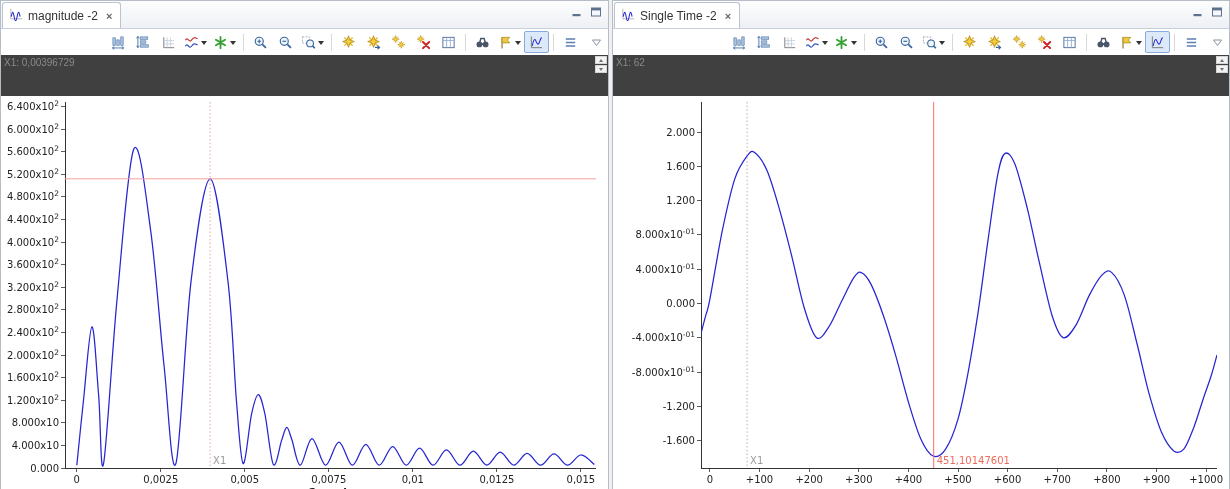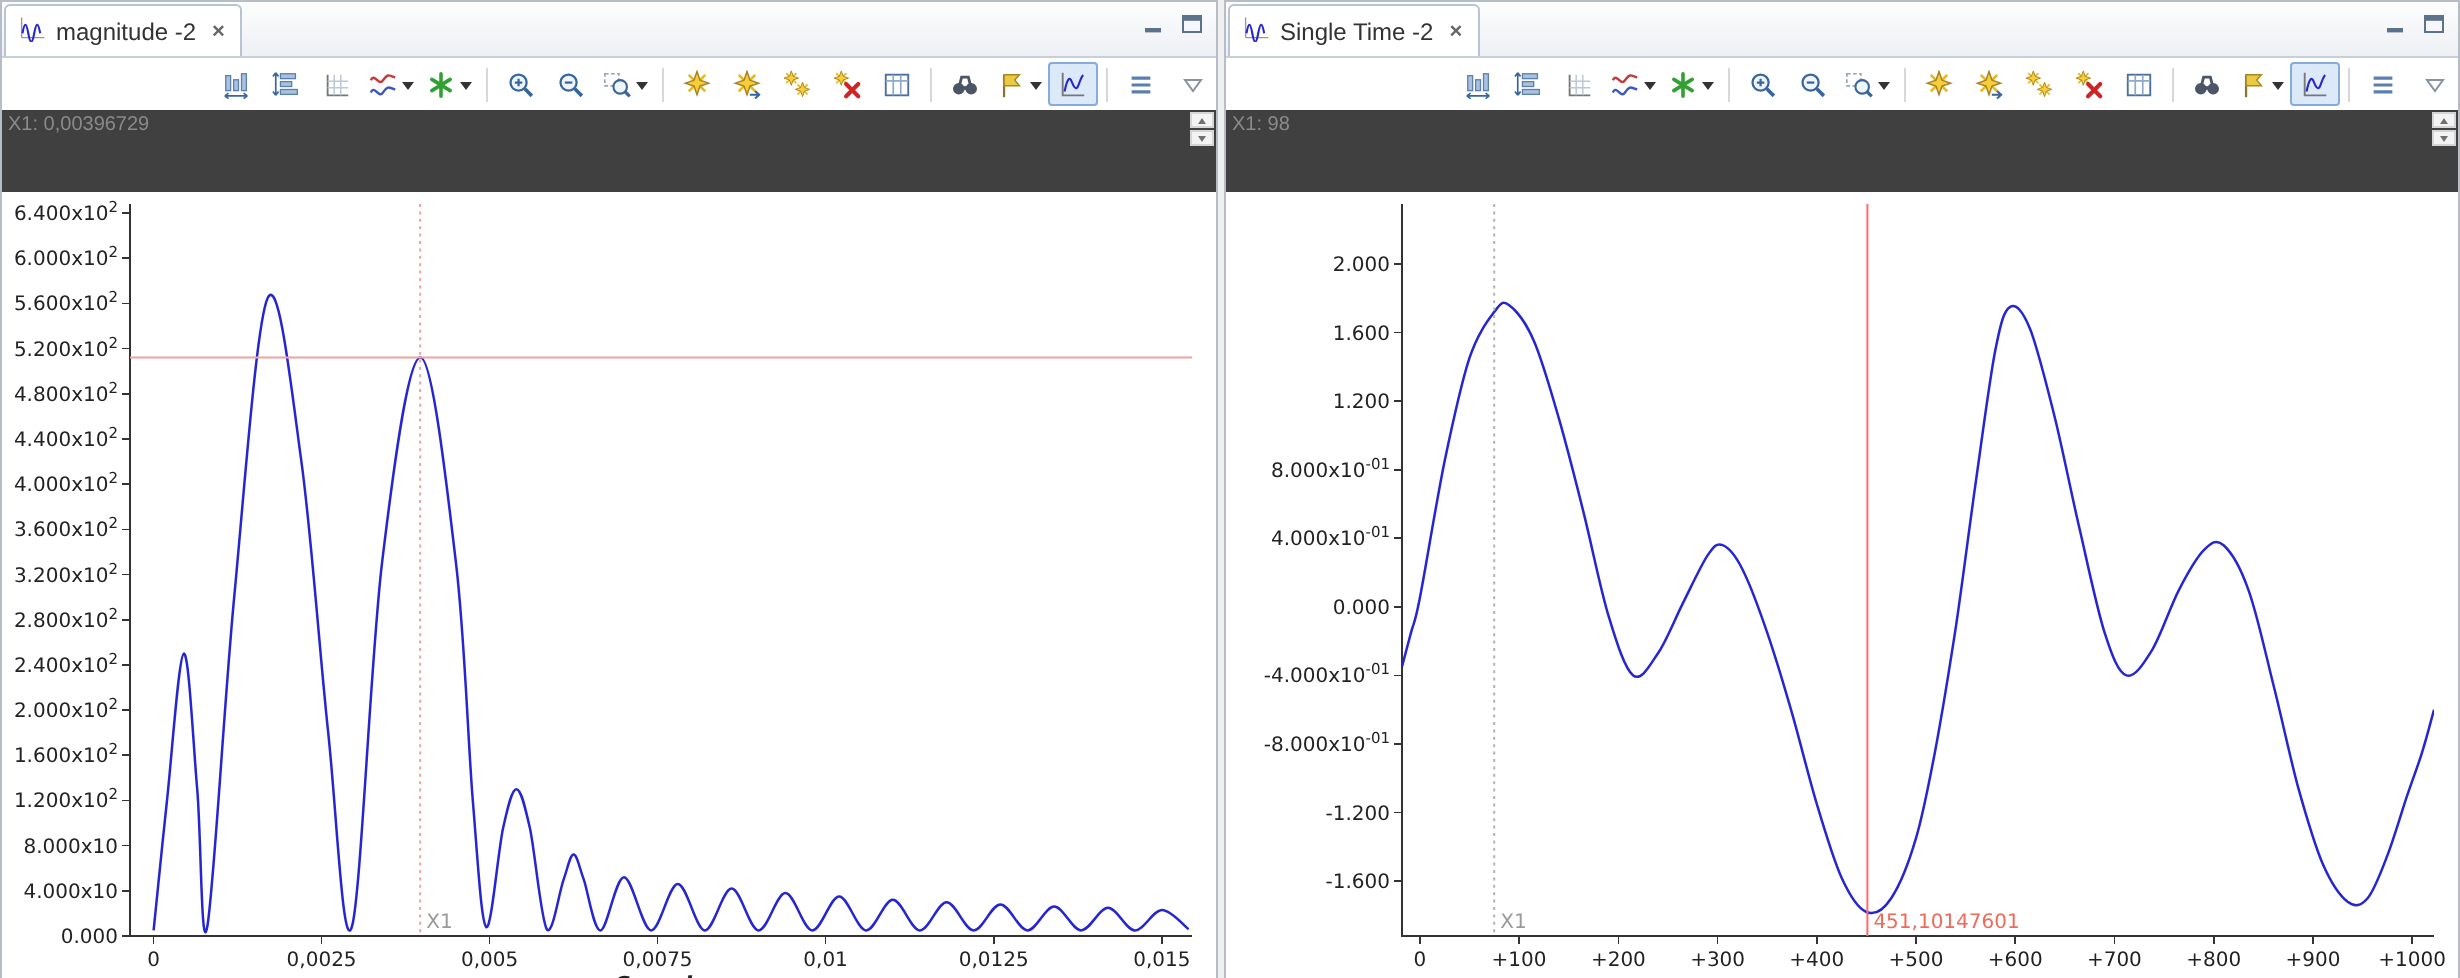--- a/index.html
+++ b/index.html
@@ -448,21 +448,21 @@
             </svg>
           </span>
         </div>
       <span class="viewmenu">
           <svg width="11" height="9" viewBox="0 0 11 9">
             <path d="M1.5 2h8L5.5 7.5z" fill="#fff" stroke="#8a93a2"></path>
           </svg>
         </span>
     </div>
     <div class="cursorbar">
-      <span class="readout">X1: 98</span>
+      <span class="readout">X1: 62</span>
       <div class="vspin">
         <span class="vs-btn">
             <i class="tri-u"></i>
           </span>
         <span class="vs-btn">
             <i class="tri-d"></i>
           </span>
       </div>
     </div>
     <div class="chart" id="chart-1">

